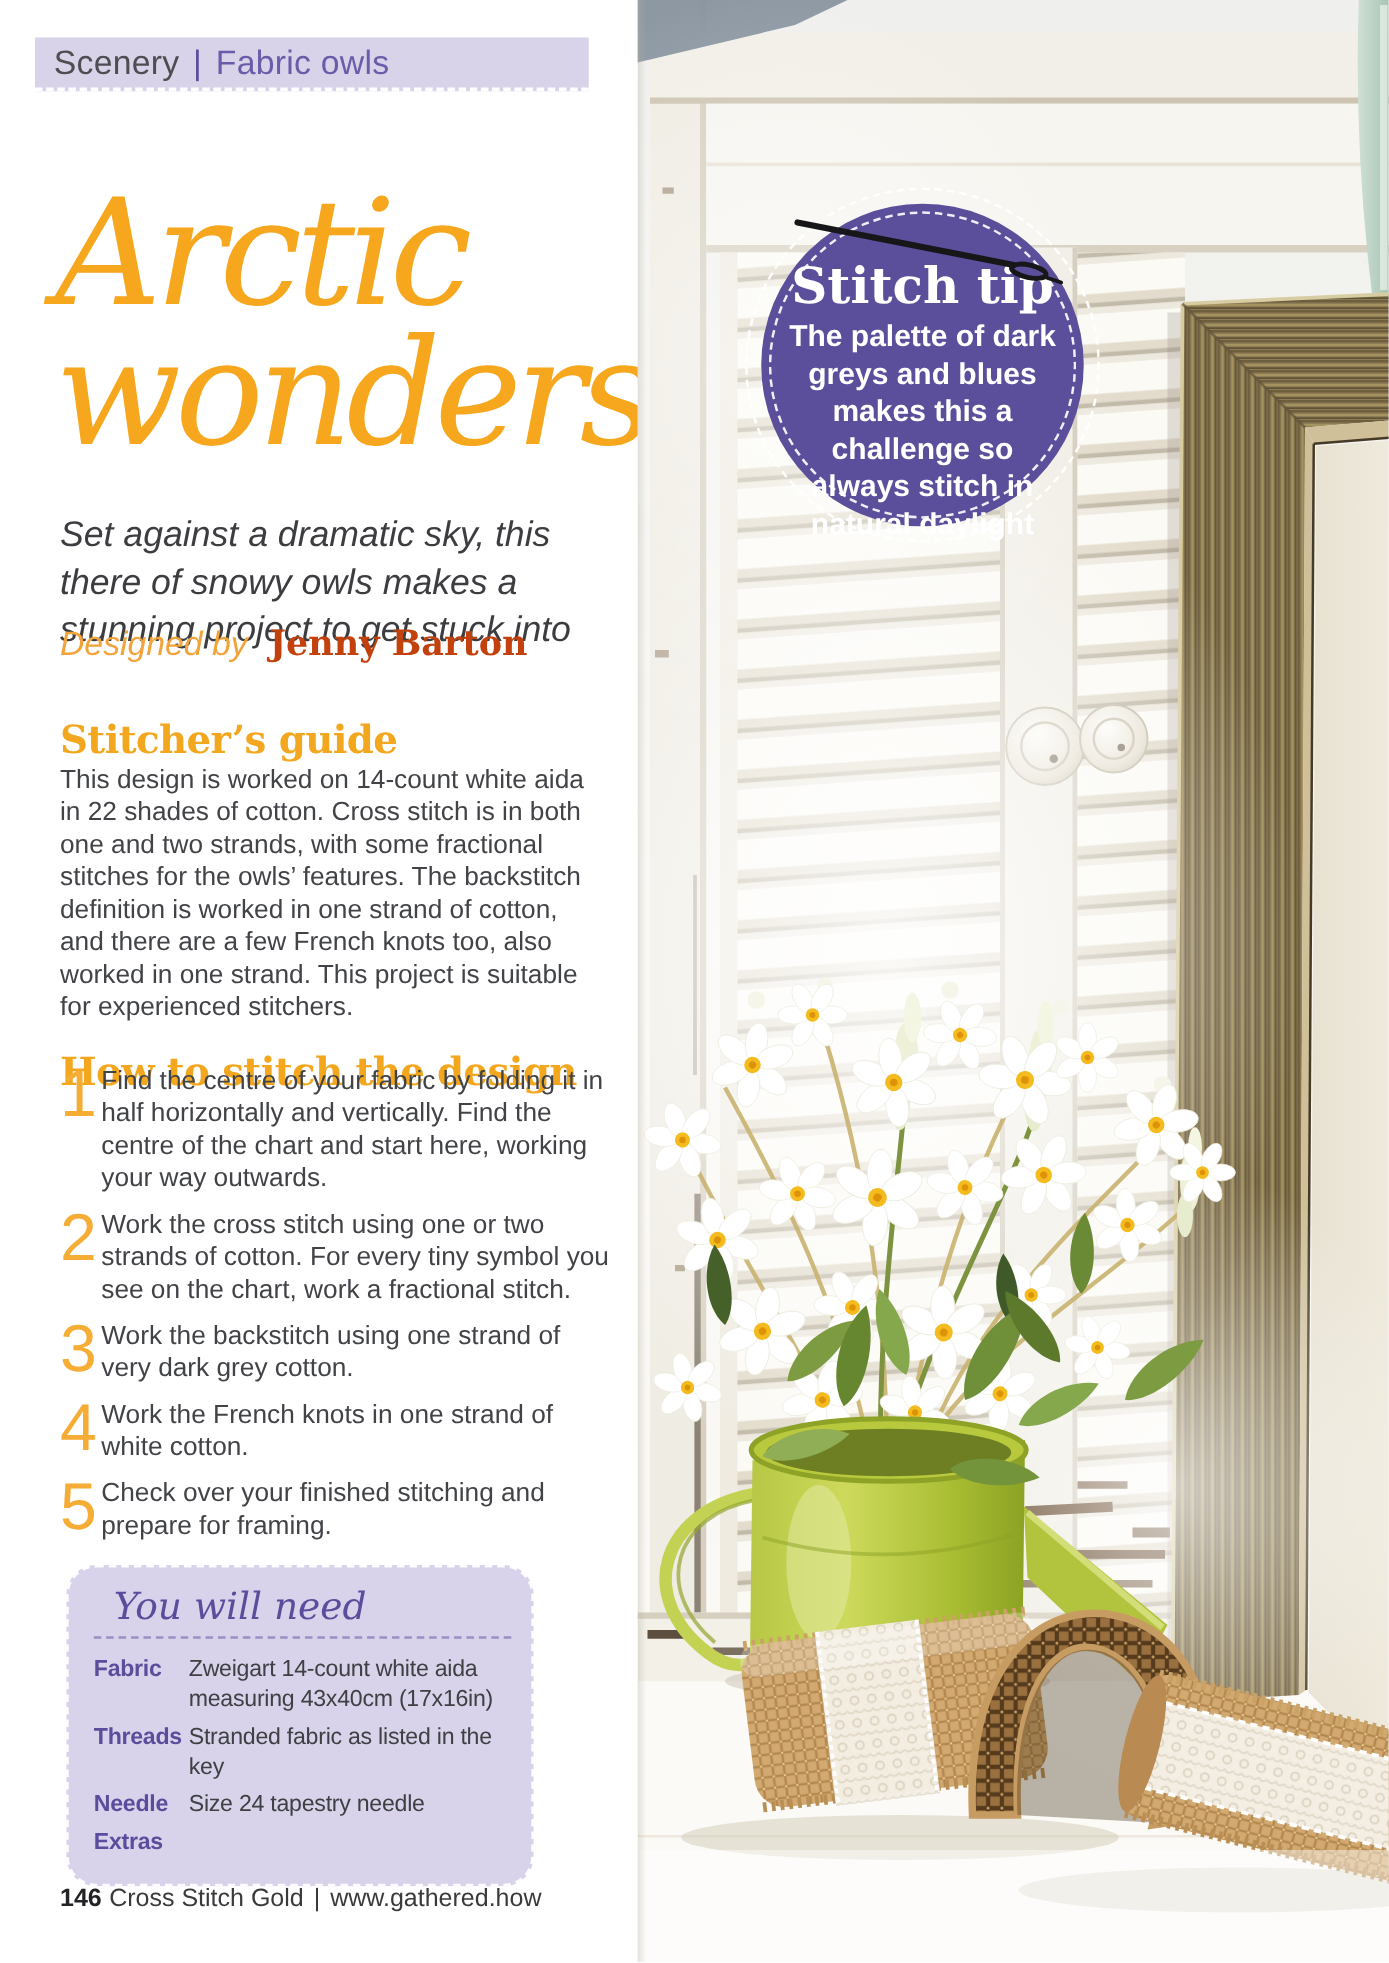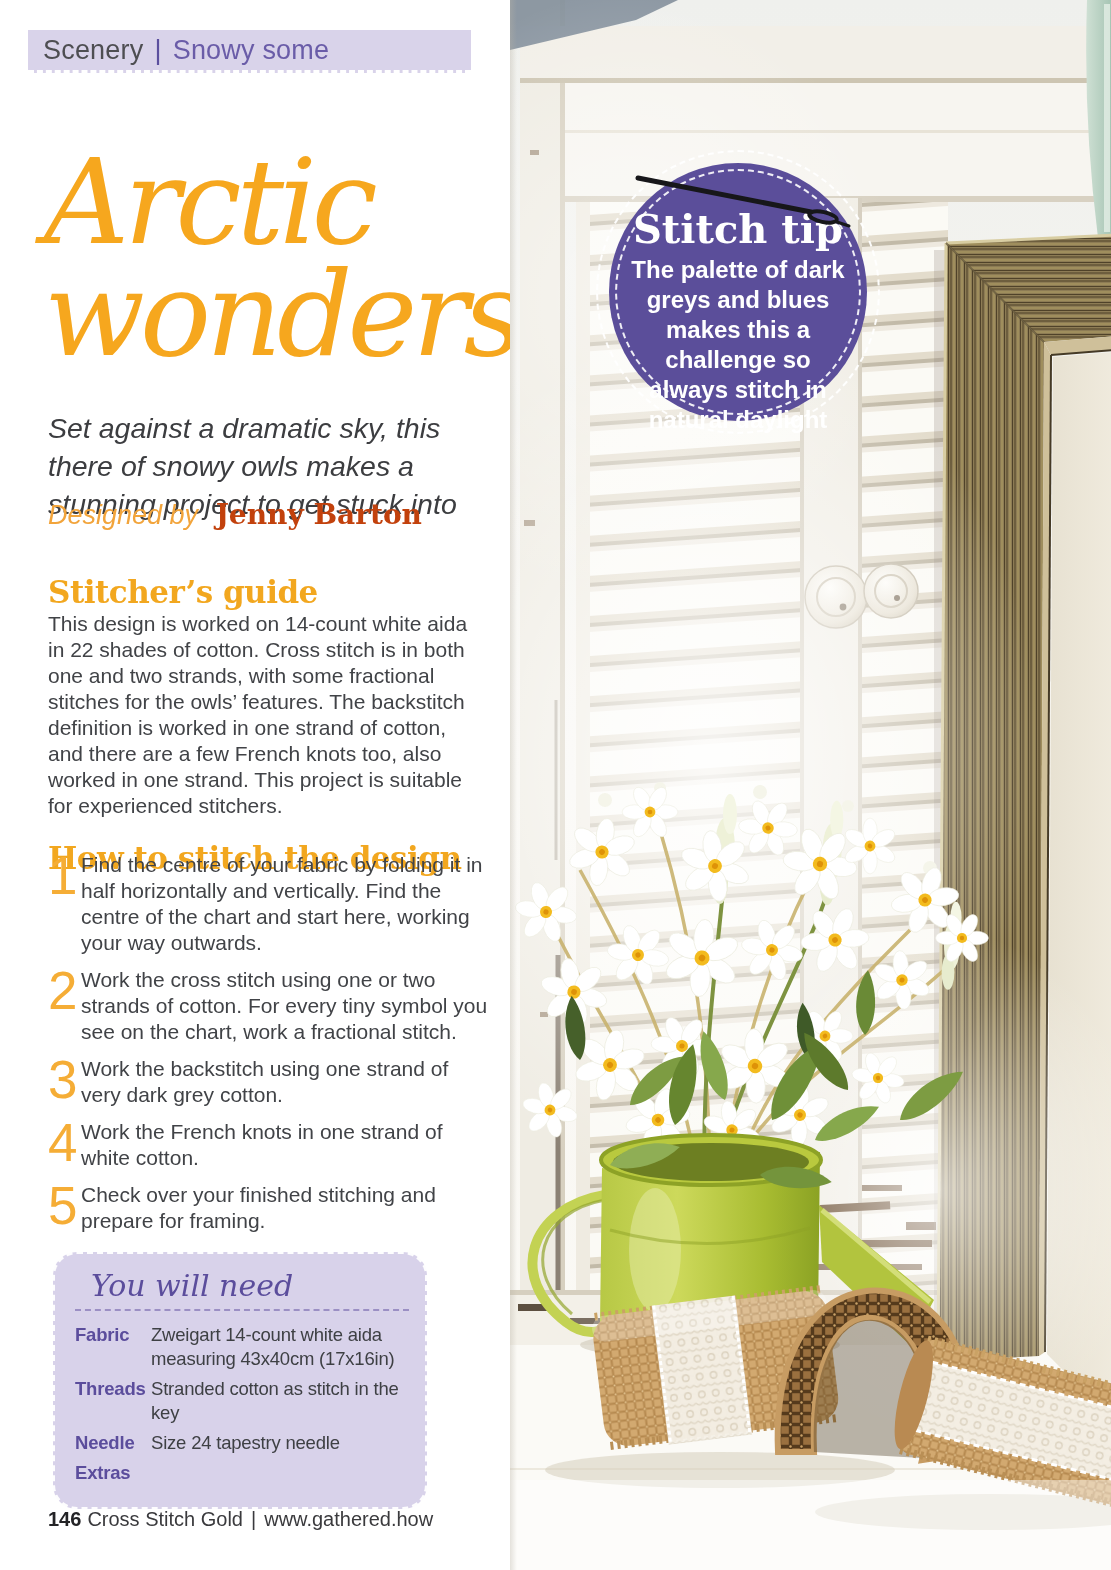--- a/index.html
+++ b/index.html
@@ -66,21 +66,21 @@
   .needle{position:absolute;left:125px;top:170px;width:224px;height:64px;}
 </style>
 </head>
 <body>
 
 <div class="page">
 
   <div class="kicker">
     <span>Scenery</span>
     <span class="kdiv">|</span>
-    <span class="ktopic">Snowy some</span>
+    <span class="ktopic">Fabric owls</span>
   </div>
 
   <div class="title">
     <div>Arctic</div>
     <div>wonders</div>
   </div>
 
   <p class="standfirst">Set against a dramatic sky, this there of snowy owls makes a stunning project to get stuck into</p>
 
   <div class="byline">
@@ -117,21 +117,21 @@
 
   <div class="need-box">
     <div class="need-title">You will need</div>
     <div class="need-divider"></div>
     <div class="need-row">
       <span class="need-label">Fabric</span>
       <span class="need-value">Zweigart 14-count white aida measuring 43x40cm (17x16in)</span>
     </div>
     <div class="need-row">
       <span class="need-label">Threads</span>
-      <span class="need-value">Stranded cotton as stitch in the key</span>
+      <span class="need-value">Stranded fabric as listed in the key</span>
     </div>
     <div class="need-row">
       <span class="need-label">Needle</span>
       <span class="need-value">Size 24 tapestry needle</span>
     </div>
     <div class="need-row">
       <span class="need-label">Extras</span>
     </div>
   </div>
 

